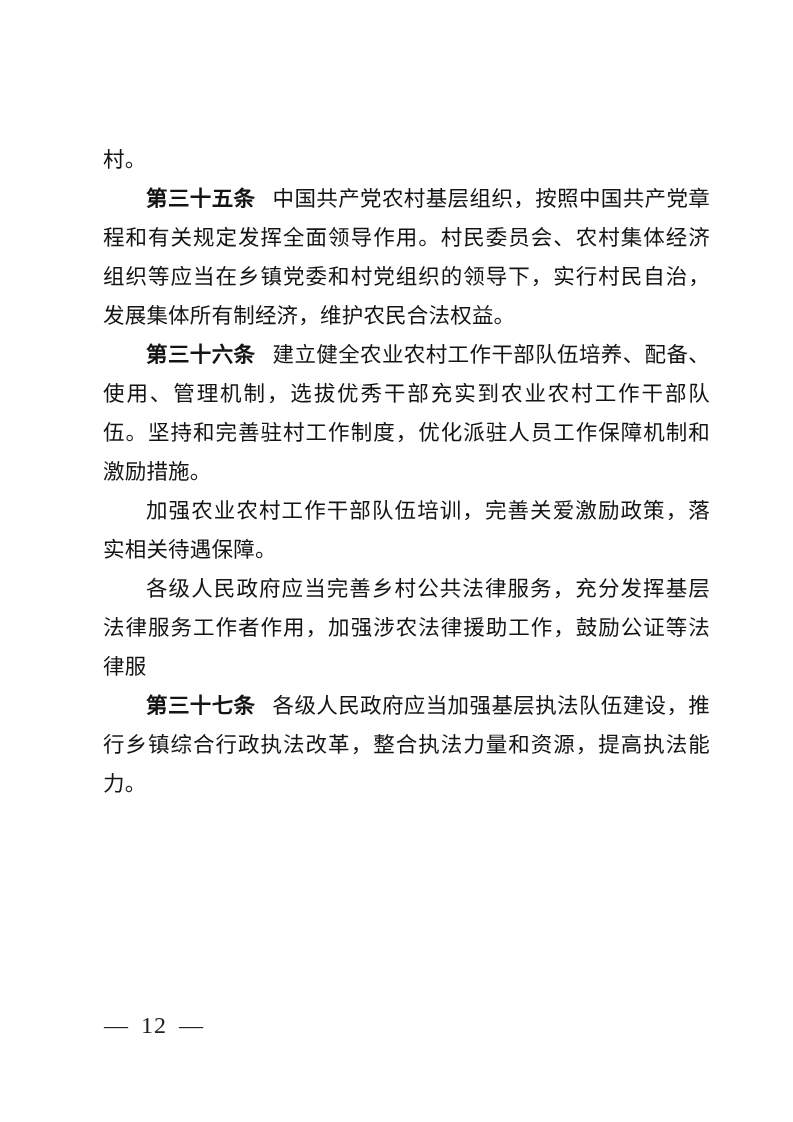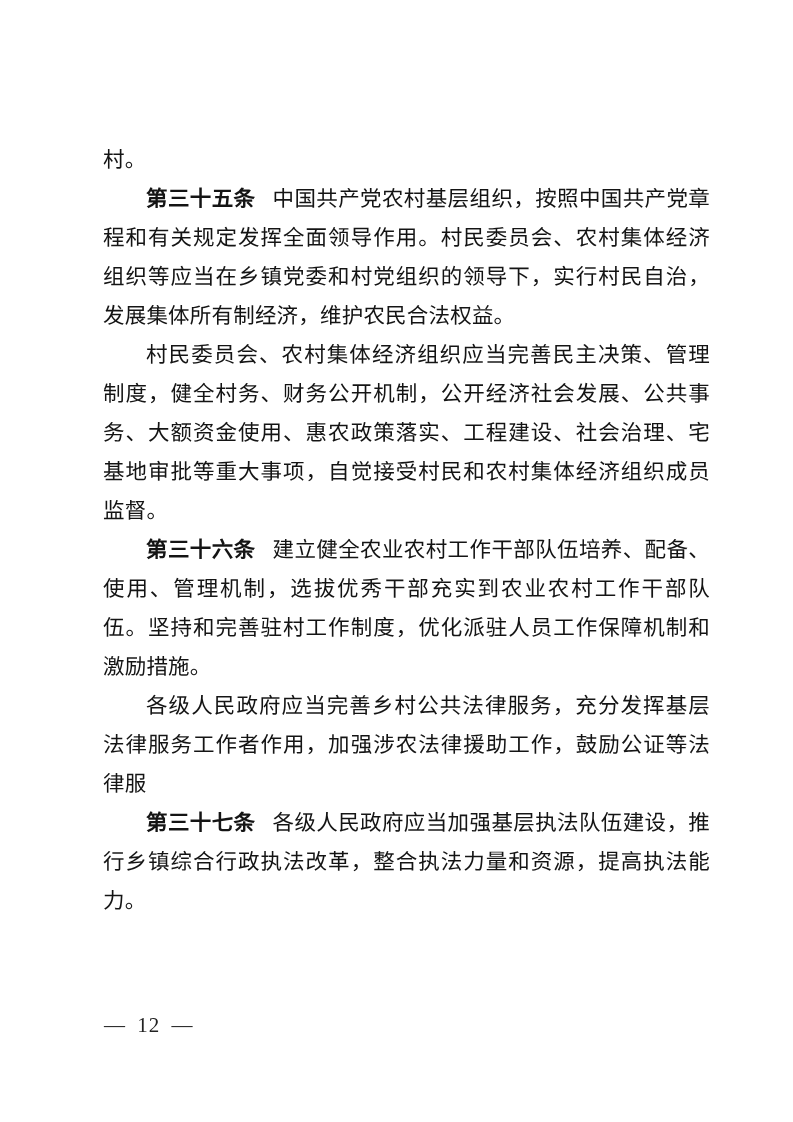--- a/index.html
+++ b/index.html
@@ -44,43 +44,43 @@
     margin-right: 0.8em;
   }
   .term:empty {
     display: none;
     margin: 0;
   }
   .footer {
     position: absolute;
     left: 104px;
     top: 1006px;
-    font-size: 21px;
+    font-size: 24px;
     line-height: 39px;
     letter-spacing: 1px;
     word-spacing: 5px;
     color: #222222;
   }
 </style>
 </head>
 <body>
 
 <div class="page">
 
   <div class="text-block">
 
     <p class="para"><span>村。</span></p>
 
     <p class="para indent"><span class="term">第三十五条</span><span>中国共产党农村基层组织，按照中国共产党章程和有关规定发挥全面领导作用。村民委员会、农村集体经济组织等应当在乡镇党委和村党组织的领导下，实行村民自治，发展集体所有制经济，维护农民合法权益。</span></p>
 
-    <p class="para indent"><span>村民委员会、农村集体经济组织应当完善民主决策、管理制度，健全村务、财务公开机制，公开经济社会发展、公共事务、大额资金使用、惠农政策落实、工程建设、社会治理、宅基地审批等重大事项，自觉接受村民和农村集体经济组织成员监督。</span></p>
 
 
     <p class="para indent"><span class="term">第三十六条</span><span>建立健全农业农村工作干部队伍培养、配备、使用、管理机制，选拔优秀干部充实到农业农村工作干部队伍。坚持和完善驻村工作制度，优化派驻人员工作保障机制和激励措施。</span></p>
 
+    <p class="para indent"><span>加强农业农村工作干部队伍培训，完善关爱激励政策，落实相关待遇保障。</span></p>
 
     <p class="para indent"><span>各级人民政府应当完善乡村公共法律服务，充分发挥基层法律服务工作者作用，加强涉农法律援助工作，鼓励公证等法律服</span></p>
 
     <p class="para indent"><span class="term">第三十七条</span><span>各级人民政府应当加强基层执法队伍建设，推行乡镇综合行政执法改革，整合执法力量和资源，提高执法能力。</span></p>
 
   </div>
 
   <div class="footer">— 12 —</div>
 
 </div>

